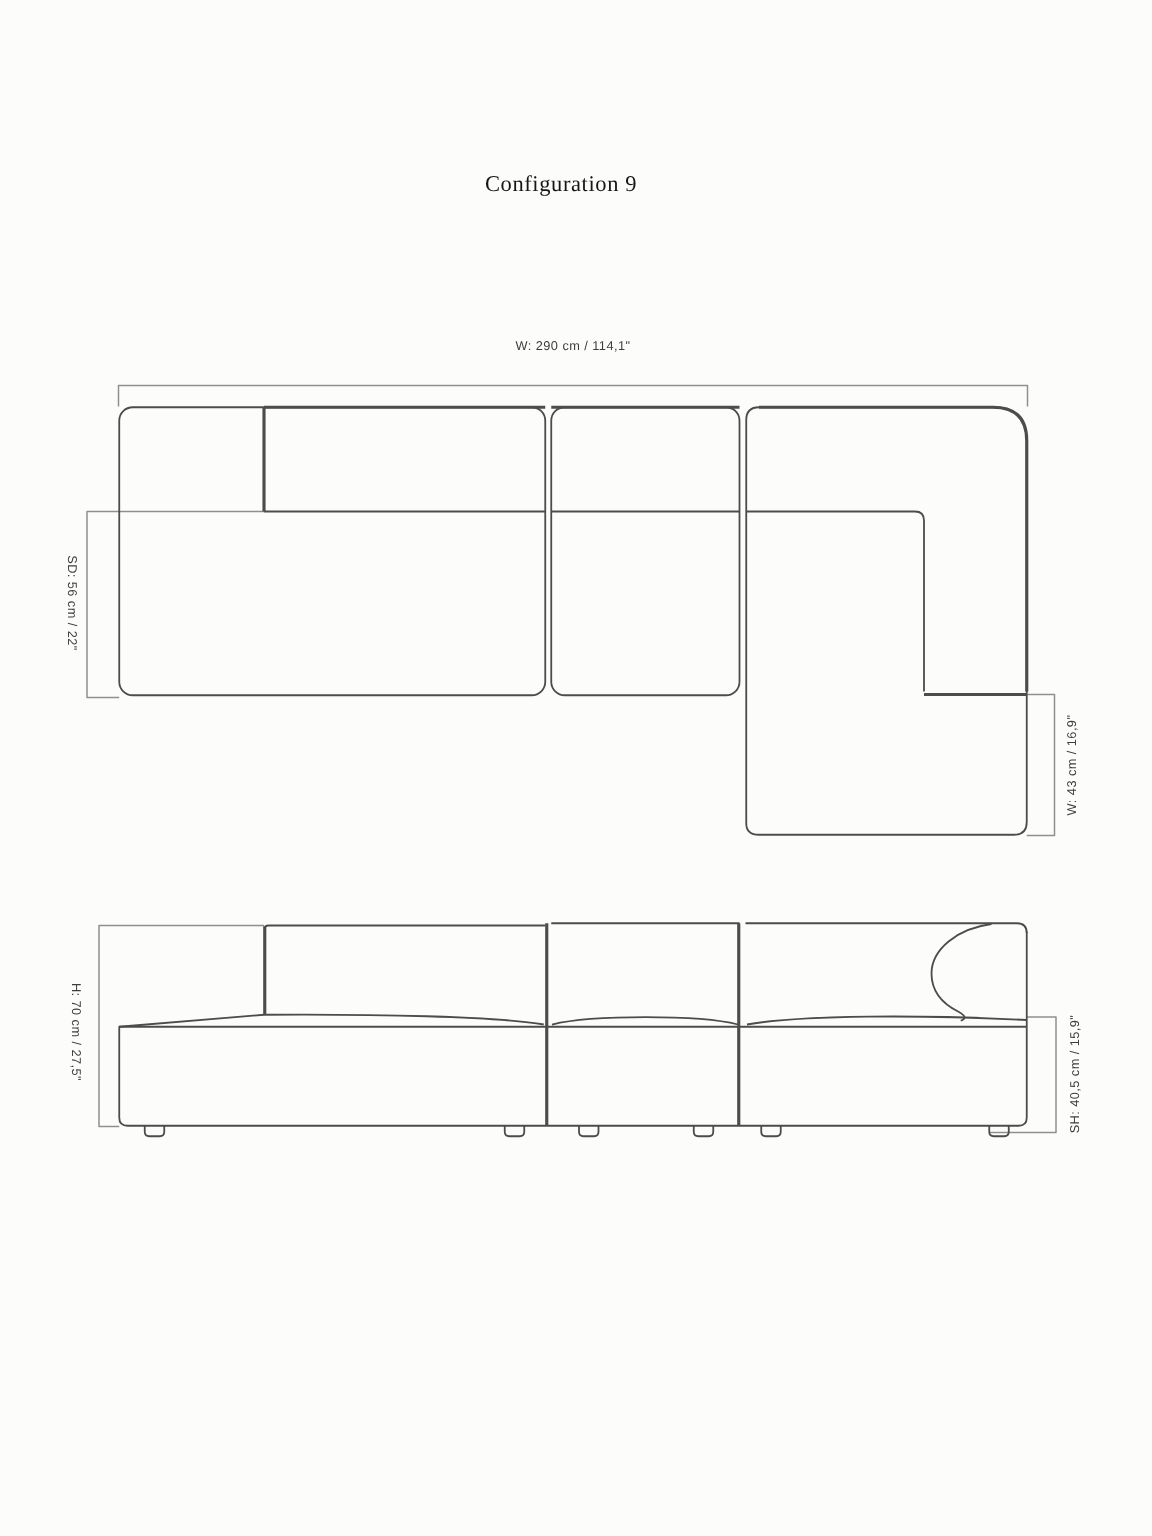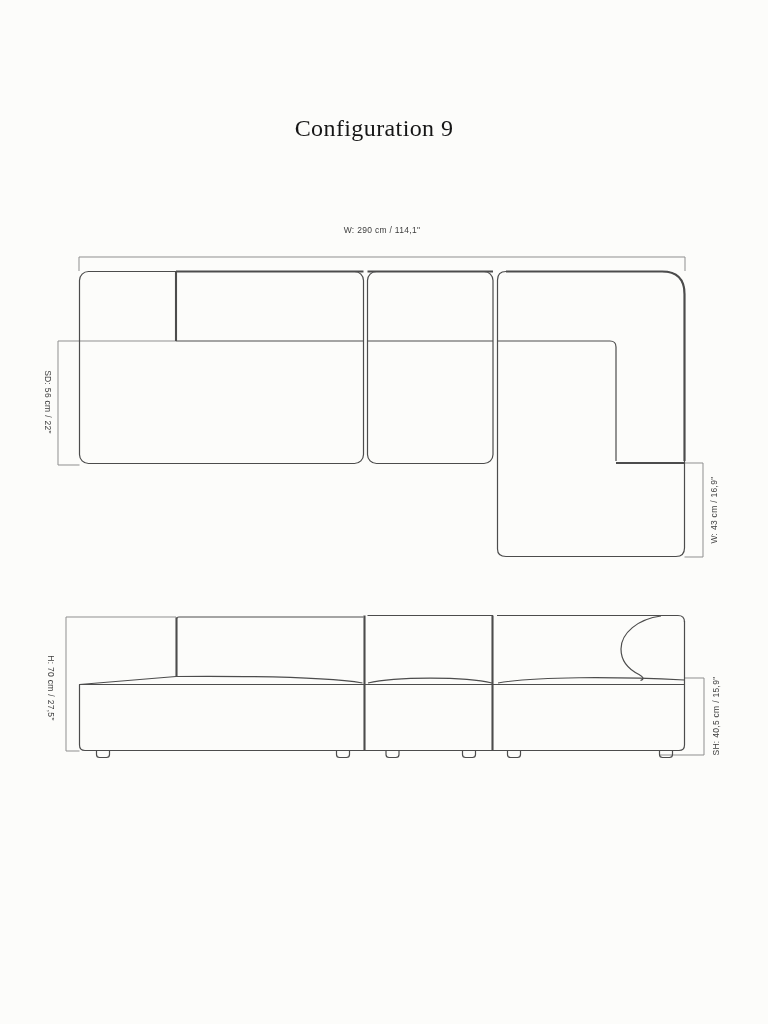--- a/index.html
+++ b/index.html
@@ -5,21 +5,21 @@
   html,body{margin:0;padding:0;}
   body{
     width:768px;height:1024px;position:relative;overflow:hidden;
     background:#fcfcfa;
     font-family:"Liberation Sans",sans-serif;
   }
   .title{
     position:absolute;top:115px;left:0;width:748px;
     text-align:center;
     font-family:"Liberation Serif",serif;
-    font-size:24px;color:#161616;letter-spacing:.4px;
+    font-size:15px;color:#161616;letter-spacing:.4px;
   }
   svg{position:absolute;top:0;left:0;}
   path,rect{fill:none;stroke:#4c4c4c;stroke-width:1.2;stroke-linejoin:round;stroke-linecap:butt;}
   .thick{stroke-width:2.1;}
   .dim path{stroke:#8f8f8f;stroke-width:1;}
   text{fill:#3d3d3d;font-size:8.5px;letter-spacing:.3px;font-family:"Liberation Sans",sans-serif;}
 </style>
 </head>
 <body>
 

